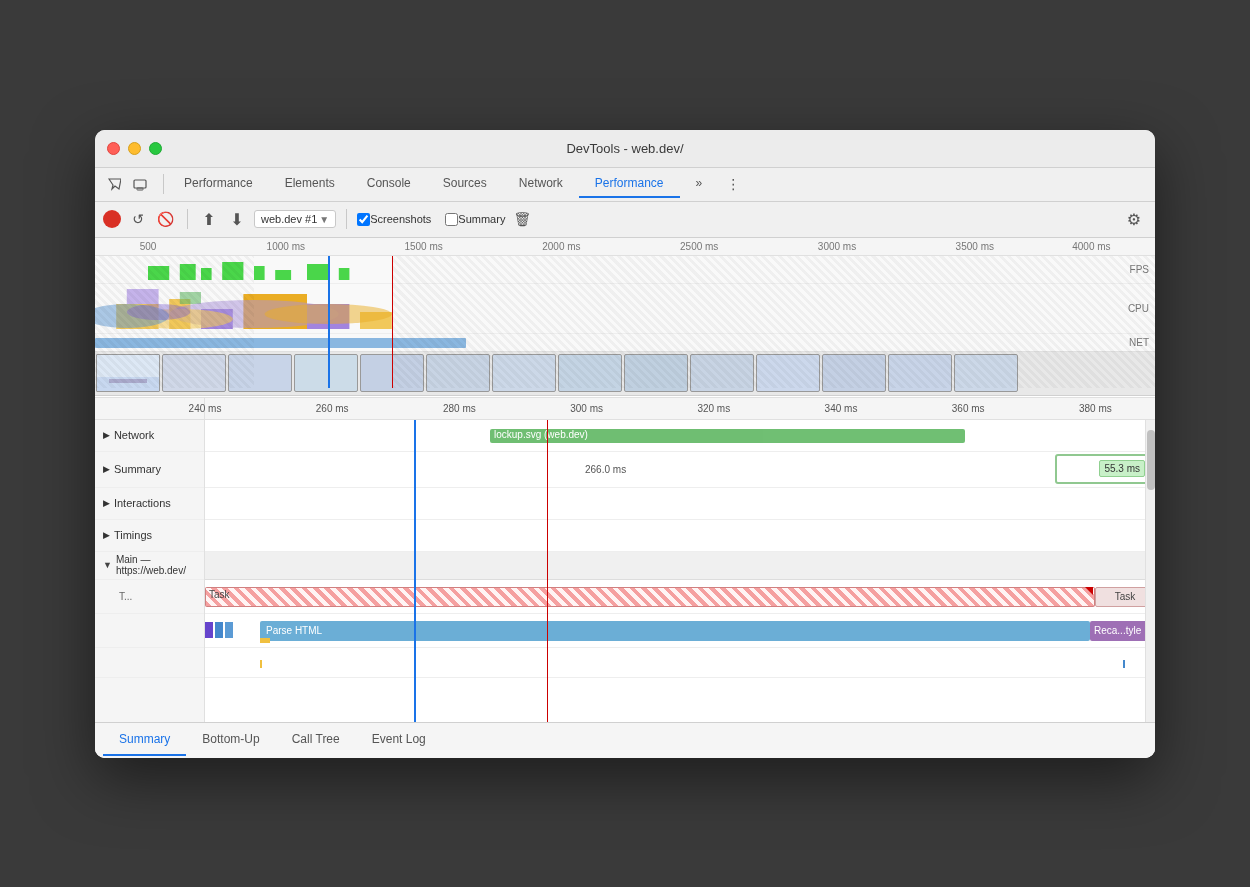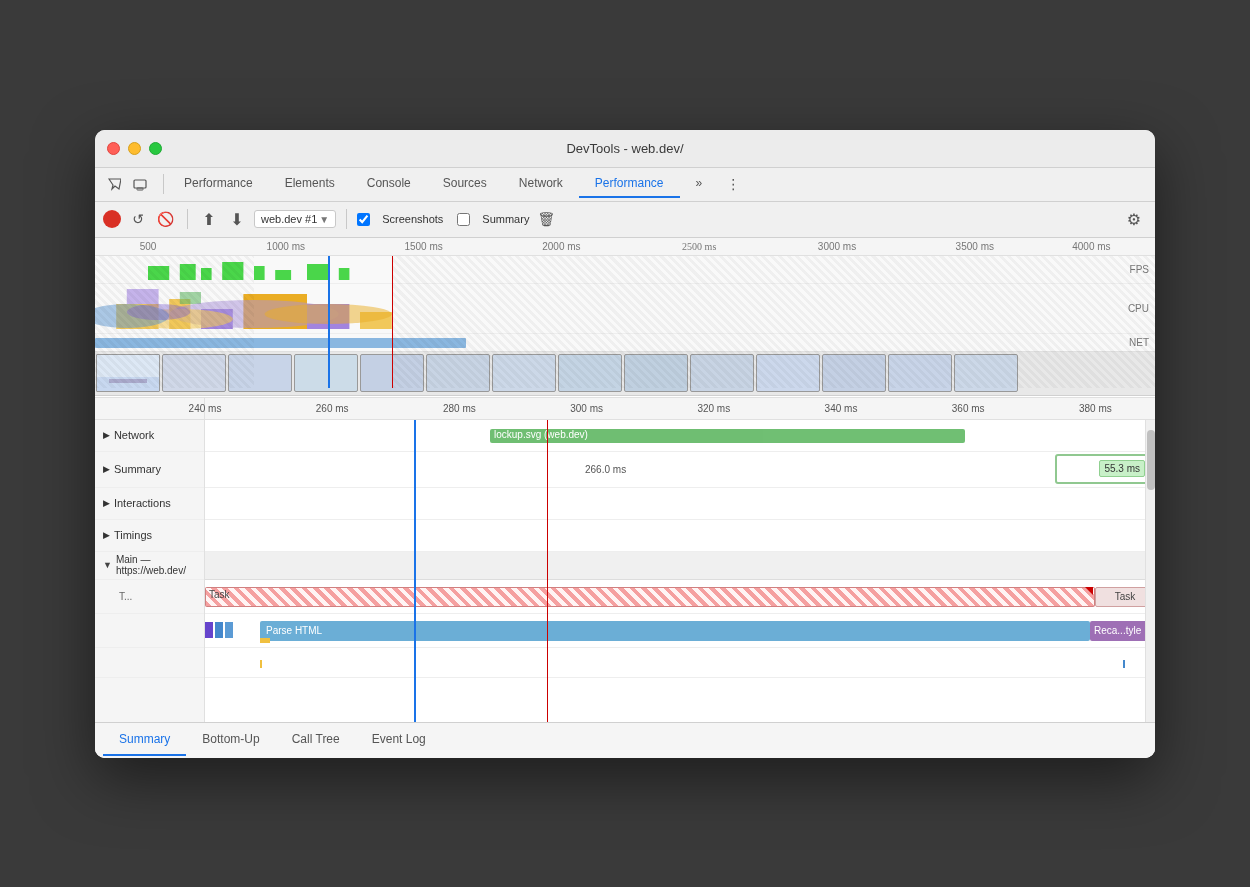--- a/index.html
+++ b/index.html
@@ -125,21 +125,21 @@
       background: #fff;
       border: 1px solid #c8c8c8;
       border-radius: 3px;
       padding: 2px 6px;
       font-size: 11px;
       color: #333;
     }
     .checkbox-wrap {
       display: flex;
       align-items: center;
-      gap: 12px;
+      gap: 0;
       font-size: 11px;
       color: #333;
     }
     .checkbox-wrap input { width: 13px; height: 13px; }
     .gear-btn {
       margin-left: auto;
       font-size: 16px;
       color: #555;
       cursor: pointer;
       width: 26px; height: 26px;
@@ -377,21 +377,21 @@
     <div class="gear-btn">⚙</div>
   </div>
 
   <div class="overview-area" style="position:relative; background:#fff;">
 
     <div class="timeline-ruler-top" style="position:relative; height:18px; background:#f5f5f5; border-bottom:1px solid #e0e0e0;">
       <span class="ruler-tick" style="left:5%;">500</span>
       <span class="ruler-tick" style="left:18%;">1000 ms</span>
       <span class="ruler-tick" style="left:31%;">1500 ms</span>
       <span class="ruler-tick" style="left:44%;">2000 ms</span>
-      <span class="ruler-tick" style="left:57%;font-family:Liberation Serif, serif;">2500 ms</span>
+      <span class="ruler-tick" style="left:57%;">2500 ms</span>
       <span class="ruler-tick" style="left:70%;">3000 ms</span>
       <span class="ruler-tick" style="left:83%;">3500 ms</span>
       <span class="ruler-tick" style="left:94%;">4000 ms</span>
     </div>
 
     <div class="fps-area" style="position:relative; height:28px;">
 
       <svg width="100%" height="28" style="position:absolute; left:0; top:0;">
         <rect x="5%" y="10" width="2%" height="14" fill="#00c800" opacity="0.7"></rect>
         <rect x="8%" y="8" width="1.5%" height="16" fill="#00c800" opacity="0.7"></rect>

